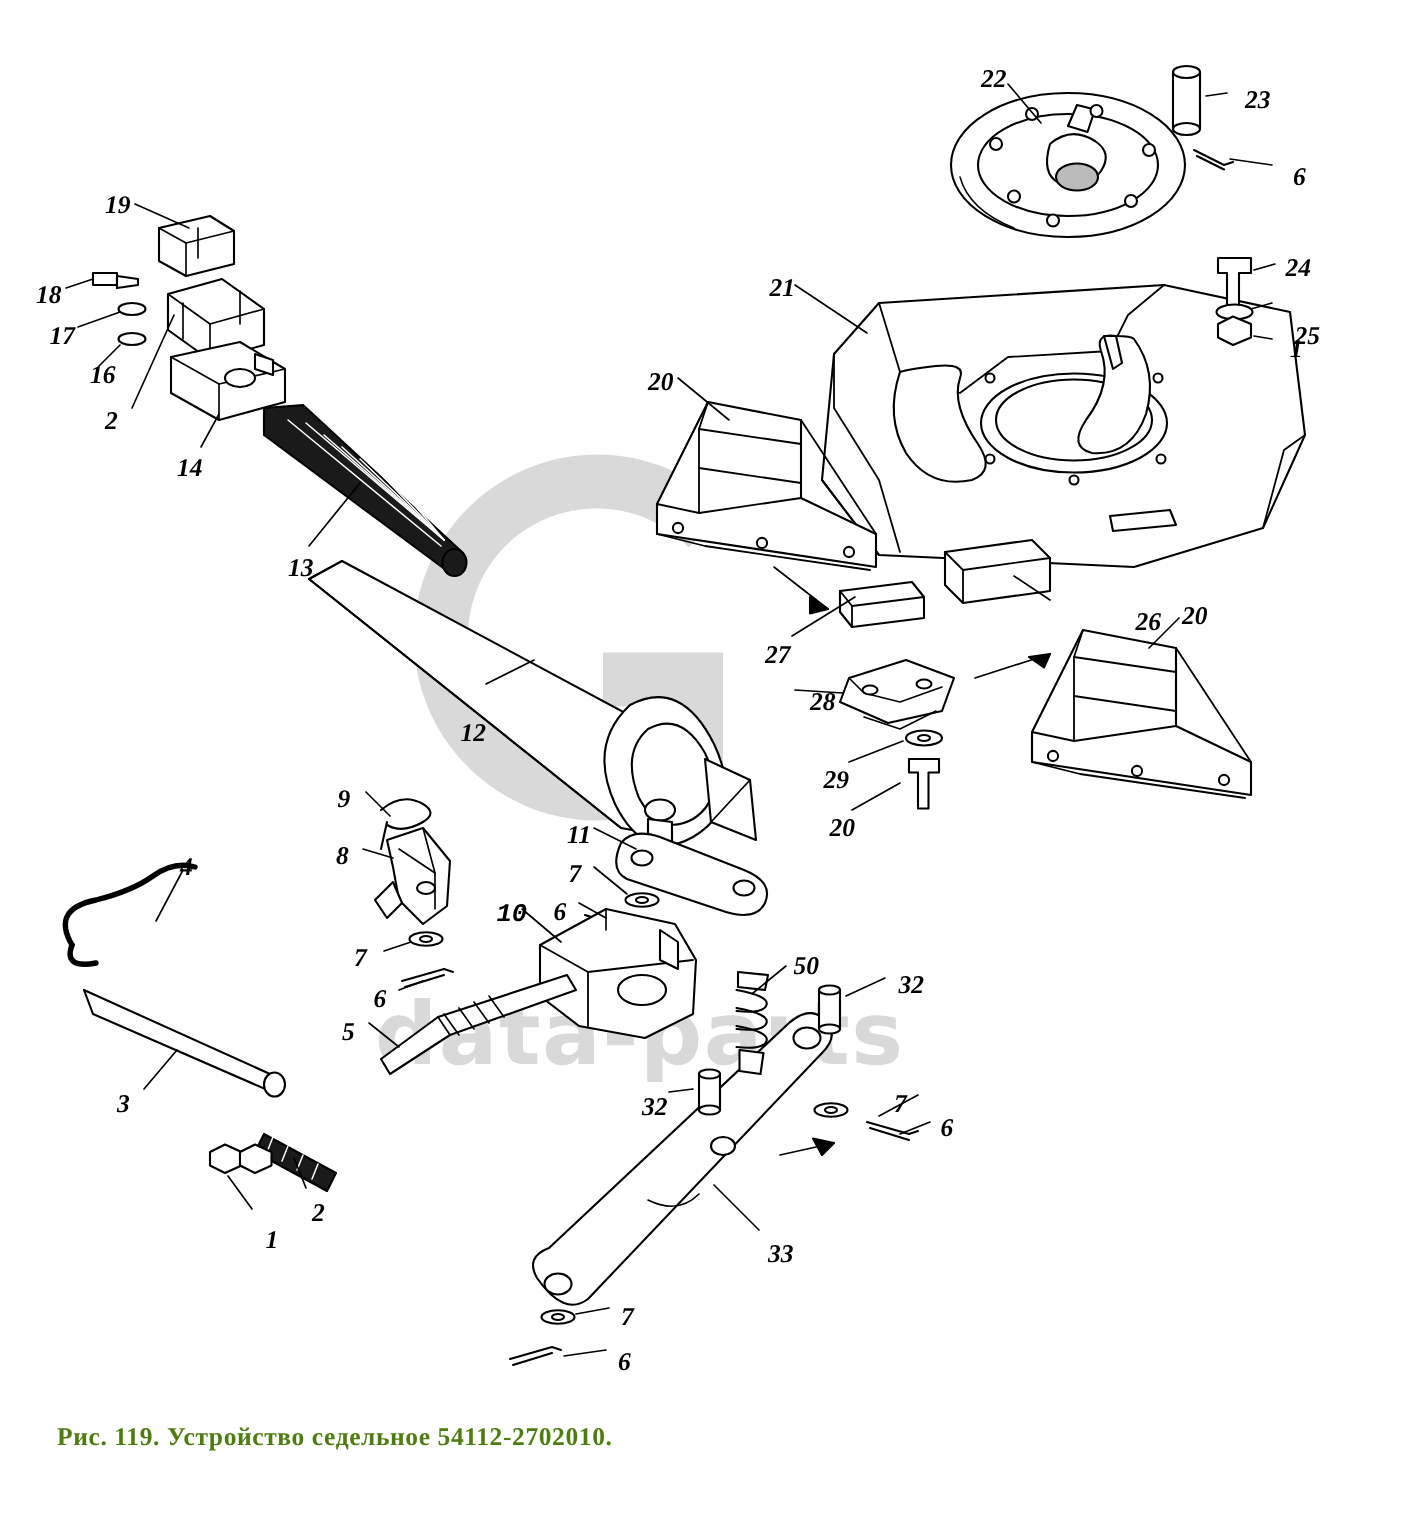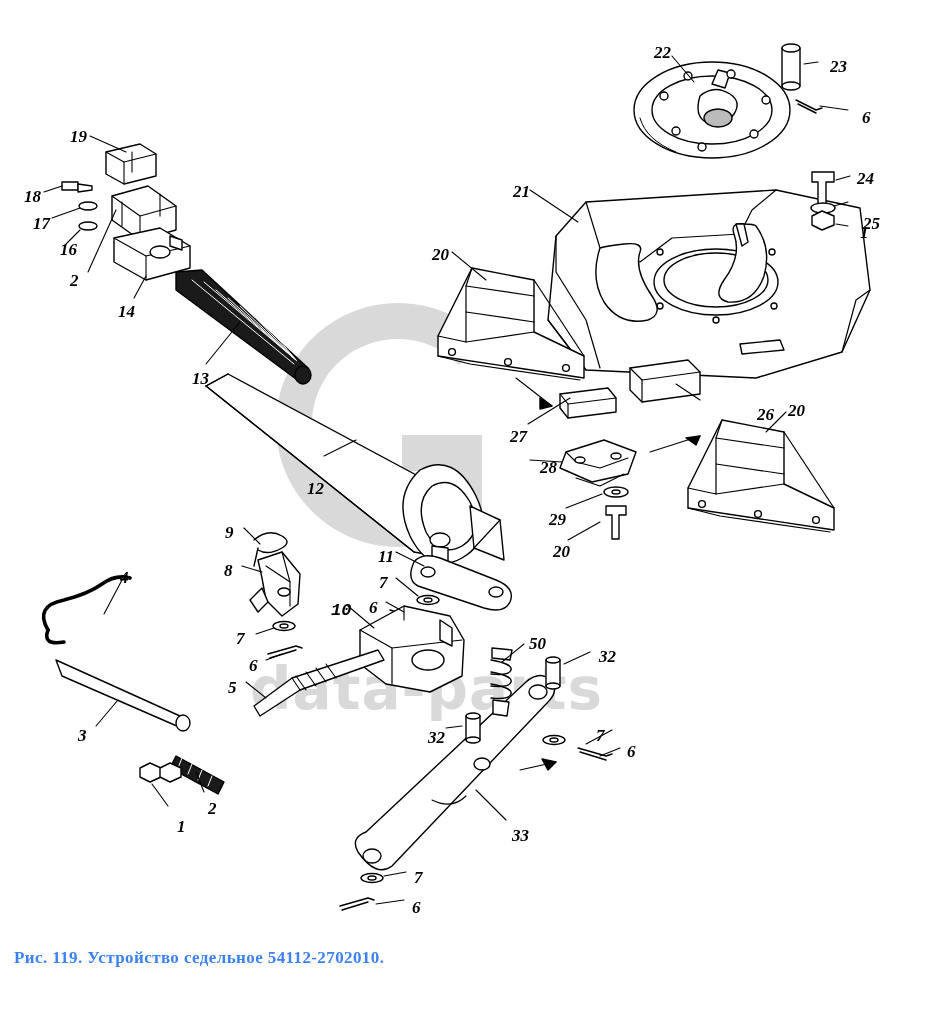--- a/index.html
+++ b/index.html
@@ -56,26 +56,26 @@
     font-family: "Liberation Serif", serif;
     font-size: 17px;
     font-weight: bold;
     font-style: italic;
     color: #000000;
     white-space: nowrap;
     line-height: 1;
   }
   #caption {
     position: absolute;
-    left: 14px;
+    left: 38px;
     top: 948px;
     font-family: "Liberation Serif", serif;
     font-size: 17px;
     font-weight: bold;
-    color: #3b82f6;
+    color: #4d7c0f;
     letter-spacing: 0.4px;
     white-space: nowrap;
   }
 </style>
 </head>
 <body>
 
 <div id="page">
 
   <div id="diagram-area">

